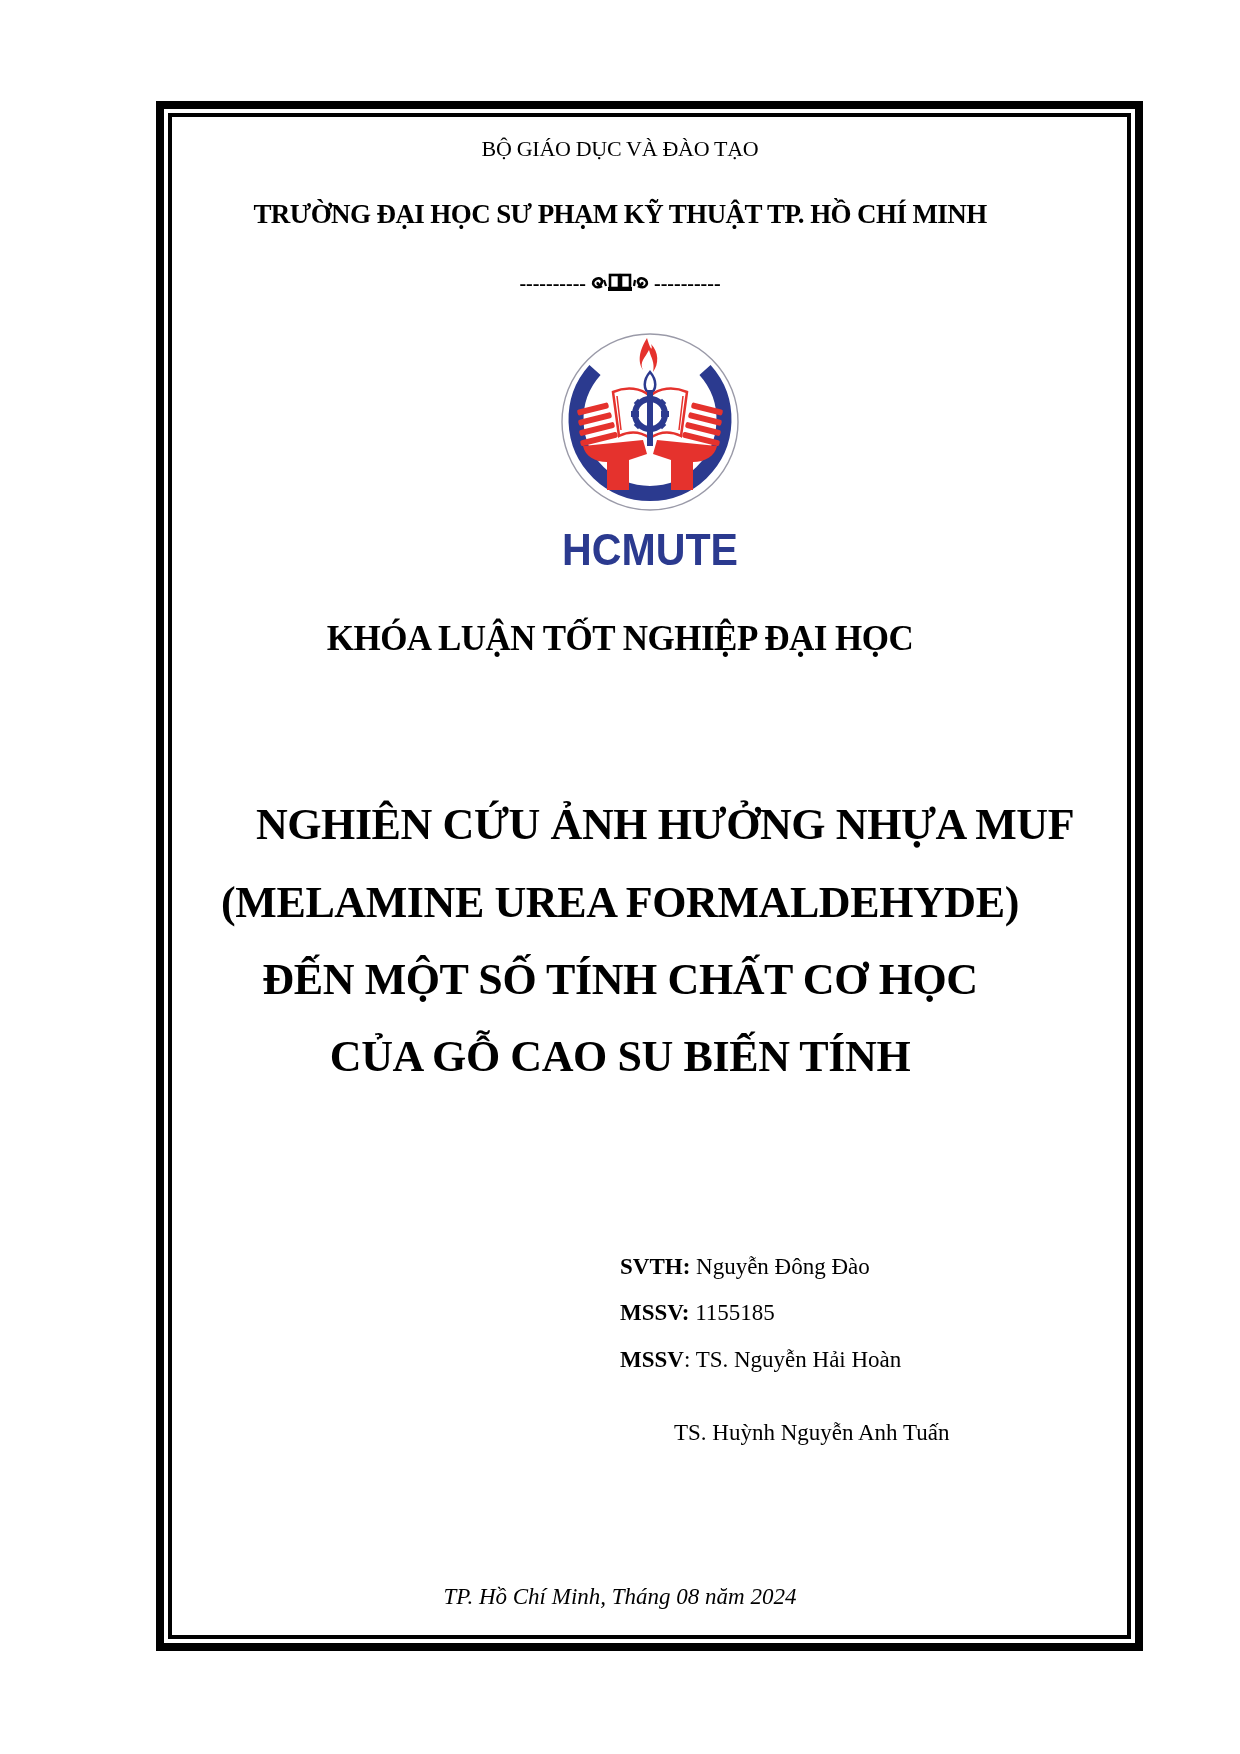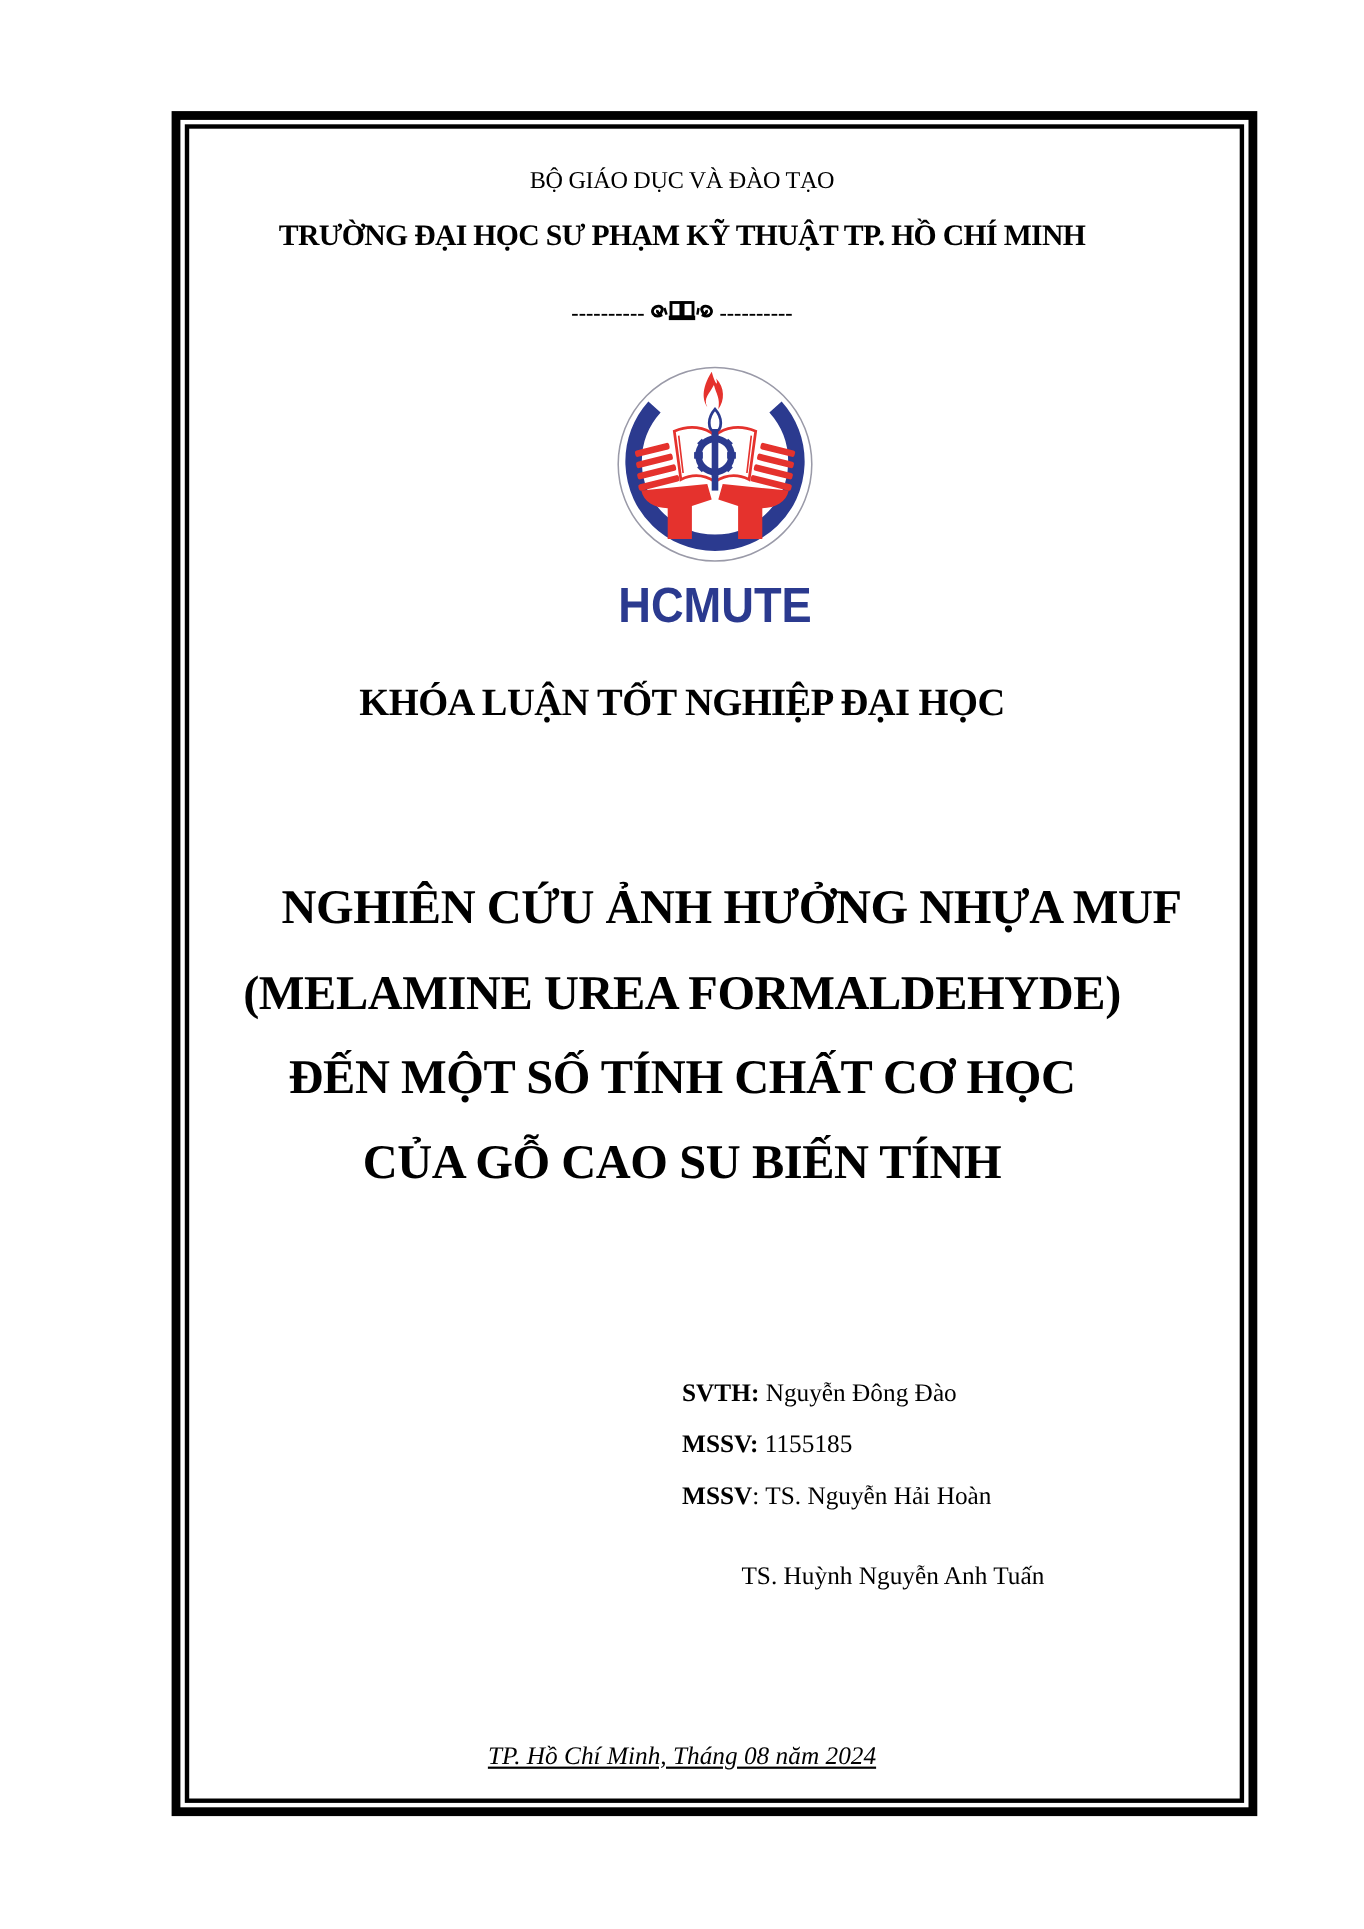--- a/index.html
+++ b/index.html
@@ -3,32 +3,32 @@
   <meta charset="utf-8">
   <style>
     html, body { margin: 0; padding: 0; background: #ffffff; }
     body { width: 1240px; height: 1754px; position: relative; overflow: hidden;
       font-family: "Liberation Serif", "DejaVu Serif", serif; color: #000; }
     .frame-outer { position: absolute; left: 156px; top: 101px; width: 987px; height: 1550px;
       box-sizing: border-box; border: 8px solid #000; }
     .frame-inner { position: absolute; left: 4px; top: 4px; right: 4px; bottom: 4px;
       border: 4px solid #000; }
     .line { position: absolute; left: 0; width: 1240px; text-align: center; white-space: nowrap; }
-    .ministry { top: 151px; font-size: 22px; letter-spacing: -0.3px; }
+    .ministry { top: 136px; font-size: 22px; letter-spacing: -0.3px; }
     .university { top: 199px; font-size: 27px; font-weight: bold; letter-spacing: -0.6px; }
     .divider { top: 272px; font-size: 20px; font-weight: bold; letter-spacing: 0px; }
     .divider .orn { display: inline-block; vertical-align: middle; margin: 0 2px; }
     .logo { position: absolute; left: 555px; top: 330px; width: 190px; height: 245px; }
     .thesis-type { top: 619px; font-size: 35px; font-weight: bold; letter-spacing: -0.5px; }
     .title { font-size: 44px; font-weight: bold; letter-spacing: -0.4px; }
     .t1 { top: 799px; margin-left: 45px; } .t2 { top: 877px; } .t3 { top: 954px; } .t4 { top: 1031px; text-align: center; }
     .info { position: absolute; left: 620px; font-size: 23px; white-space: nowrap; }
     .info b { font-weight: bold; }
     .i1 { top: 1254px; } .i2 { top: 1300px; } .i3 { top: 1347px; } .i4 { top: 1394px; left: 674px; margin-top: 26px; }
-    .footer { top: 1584px; font-size: 23px; font-style: italic; text-decoration: underline; }
+    .footer { top: 1584px; font-size: 23px; font-style: italic; }
   </style>
 </head>
 <body>
 
 <div class="frame-outer">
   <div class="frame-inner"></div>
 </div>
 
 <div class="line ministry">BỘ GIÁO DỤC VÀ ĐÀO TẠO</div>
 <div class="line university">TRƯỜNG ĐẠI HỌC SƯ PHẠM KỸ THUẬT TP. HỒ CHÍ MINH</div>

